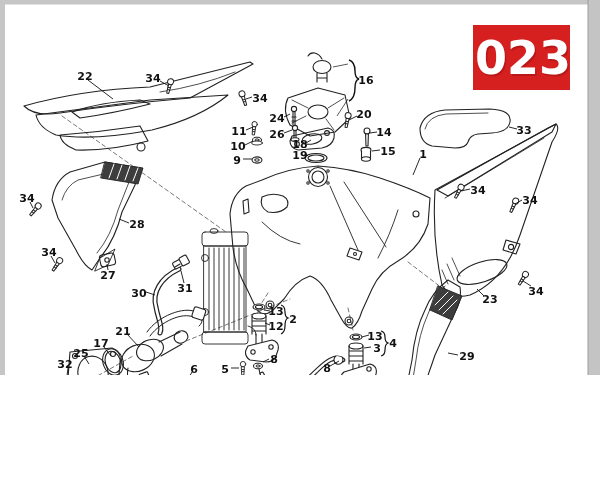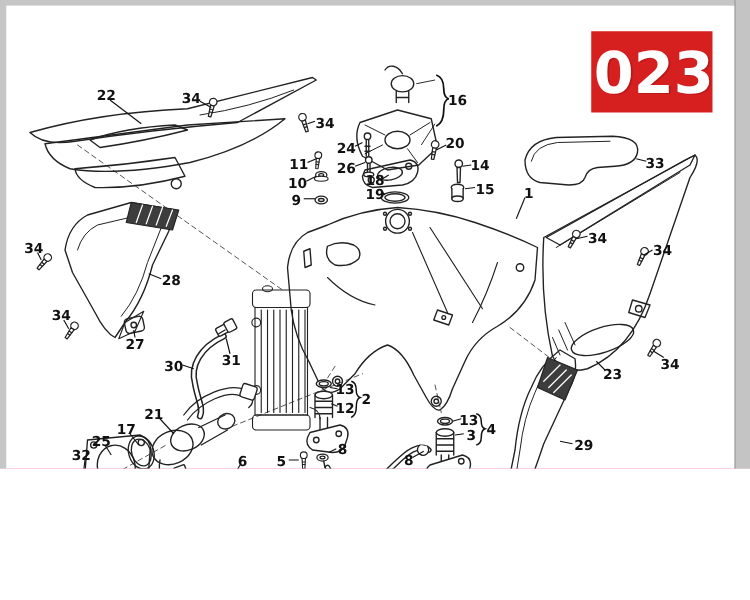--- a/index.html
+++ b/index.html
@@ -1,16 +1,16 @@
 <!DOCTYPE html>
 <html><head>
 <meta charset="utf-8">
 <style>
   html,body{margin:0;padding:0;background:#ffffff;}
-  .stage{position:relative;width:600px;height:375px;background:#ec4899;overflow:hidden;
+  .stage{position:relative;width:600px;height:375px;background:#15803d;overflow:hidden;
          font-family:"DejaVu Sans","Liberation Sans",sans-serif;}
   svg{position:absolute;left:0;top:0;display:block;}
   .lbl{font-family:"DejaVu Sans","Liberation Sans",sans-serif;font-size:11px;font-weight:700;fill:#111;}
   .badge-txt{font-family:"DejaVu Sans","Liberation Sans",sans-serif;font-size:46px;font-weight:700;}
 </style>
 </head>
 <body>
 
 <div class="stage">
 <svg width="600" height="480" viewBox="0 0 600 480" xmlns="http://www.w3.org/2000/svg">

